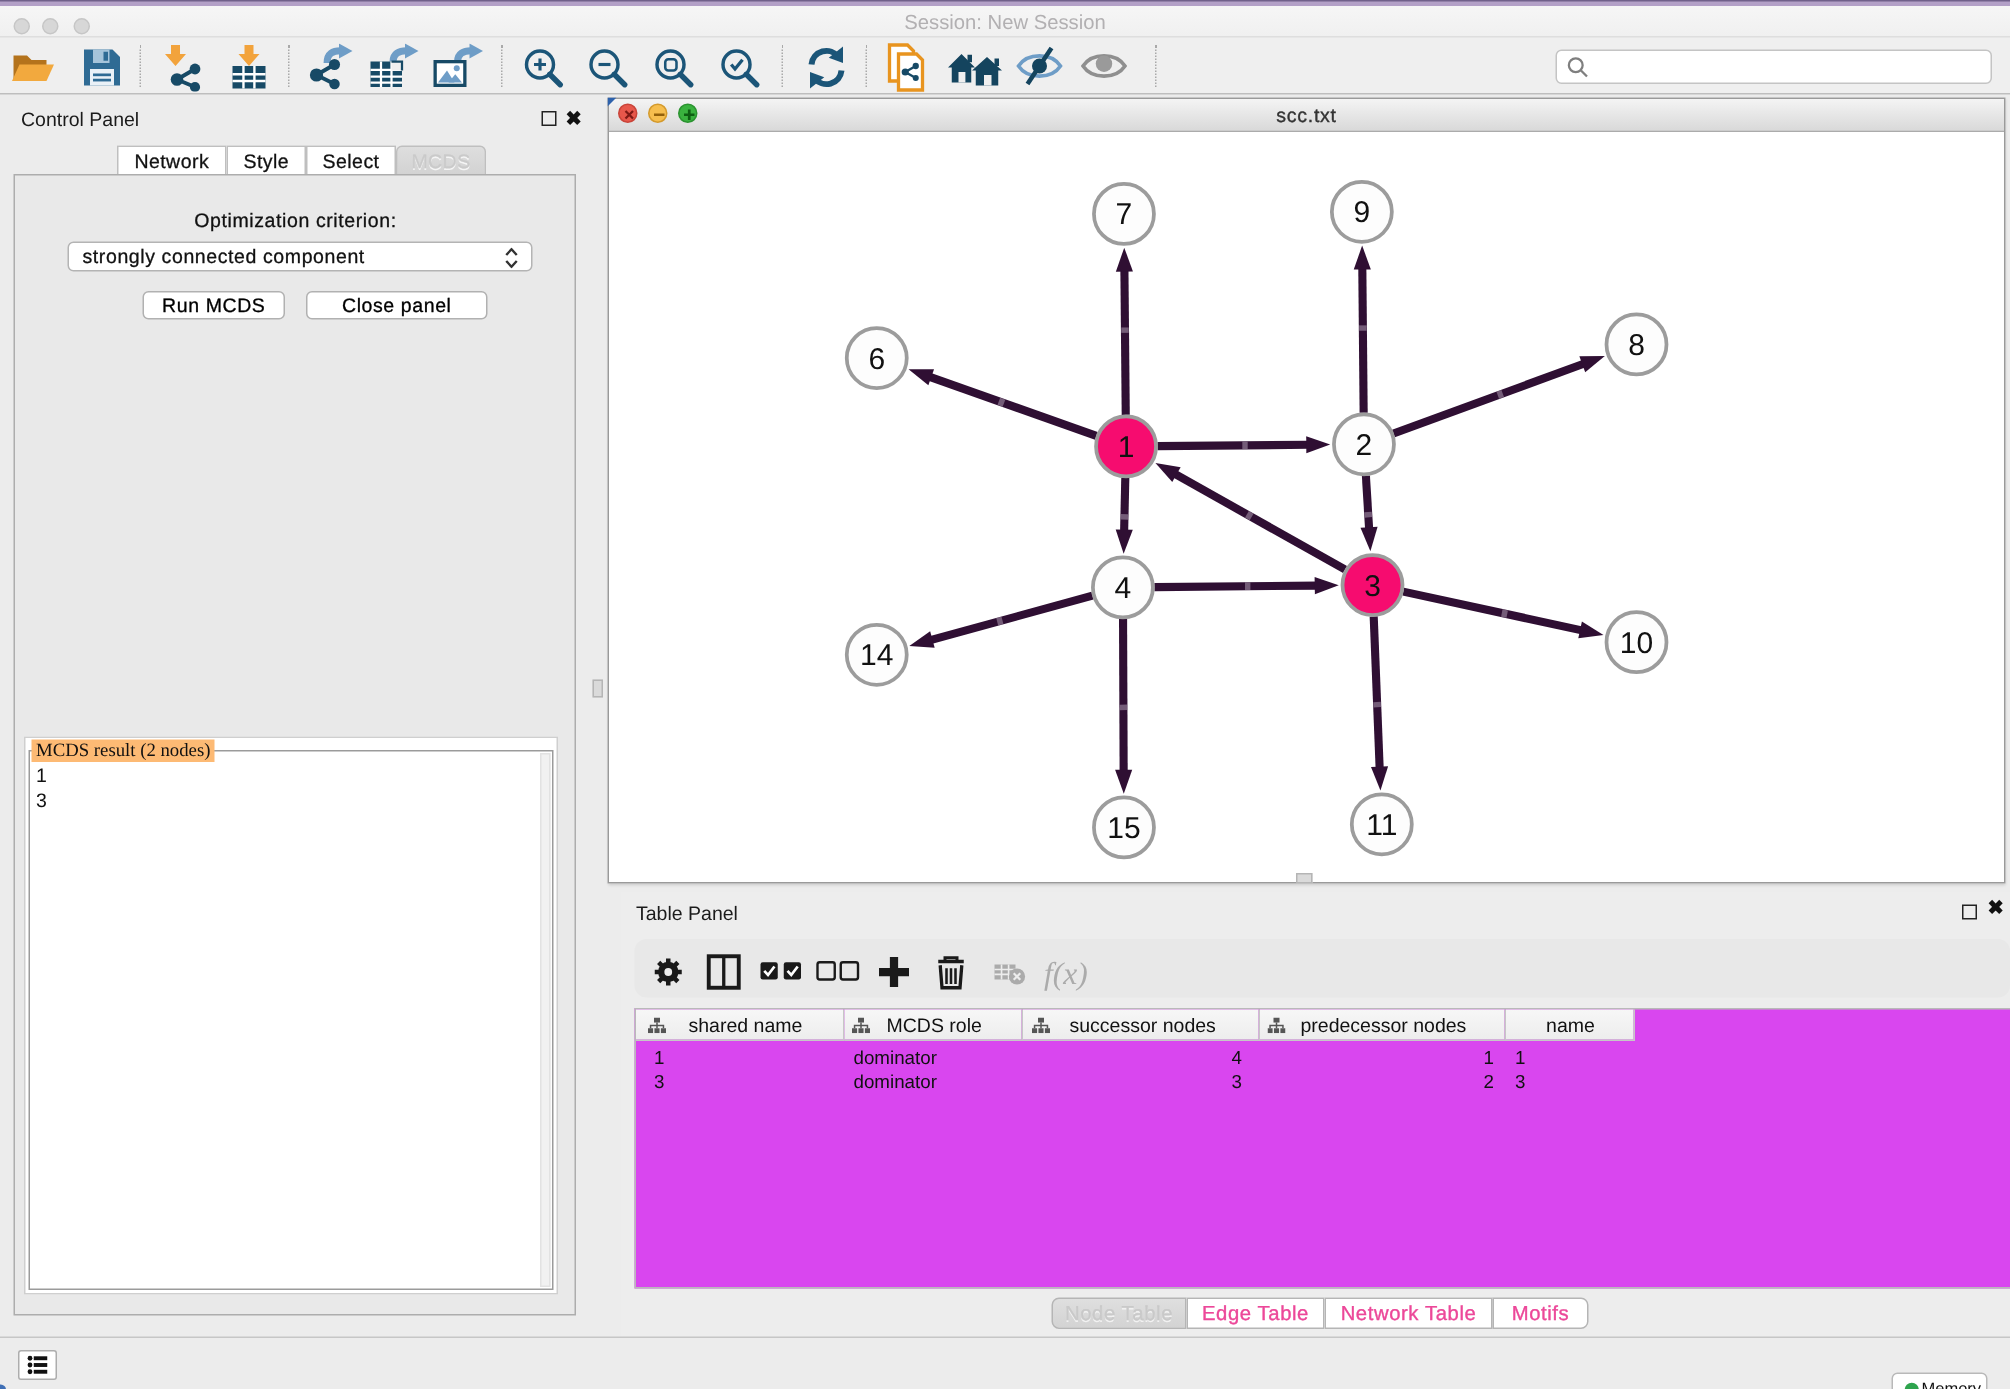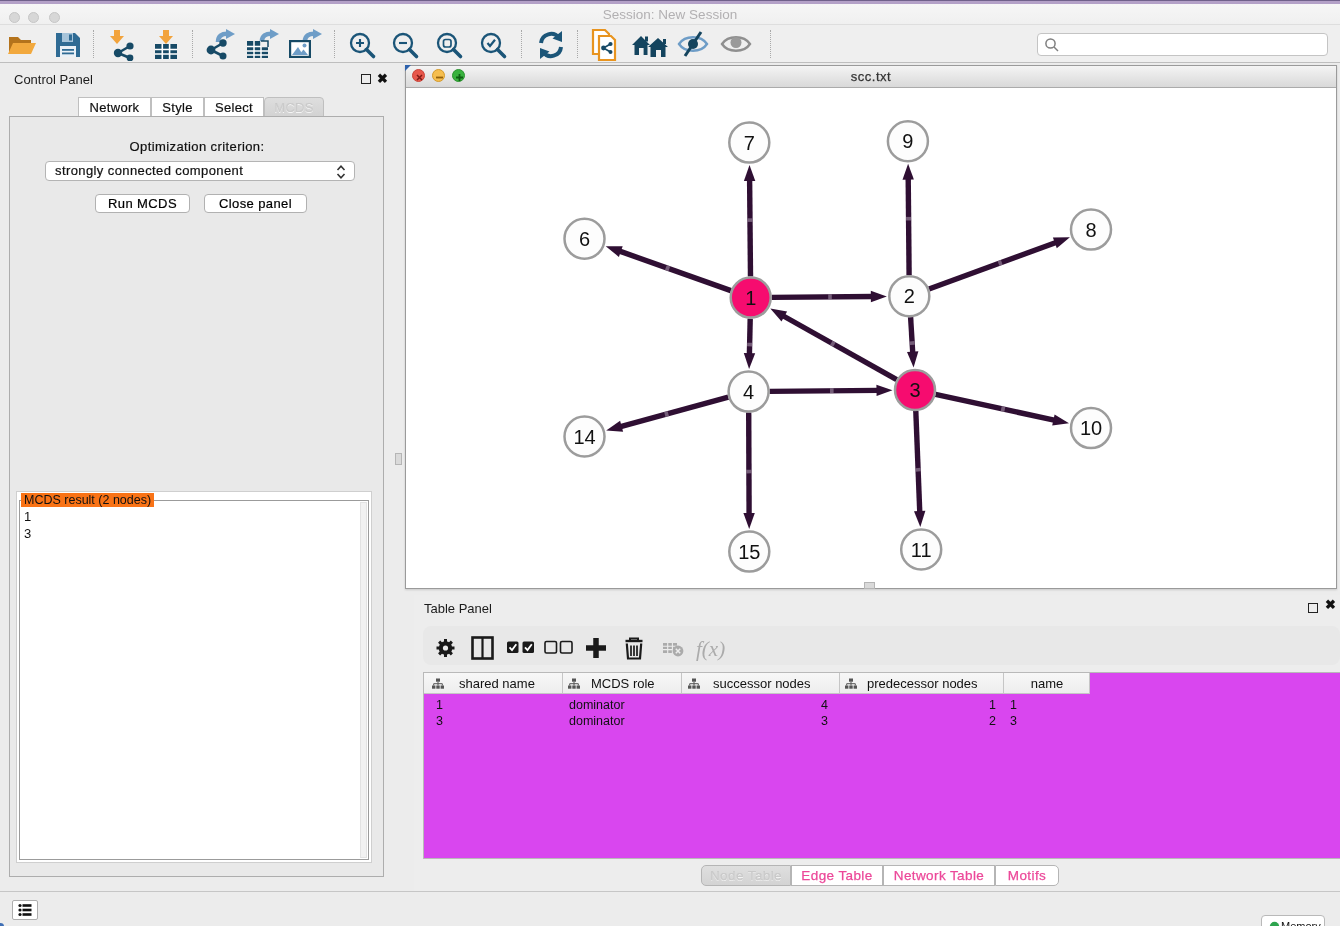--- a/index.html
+++ b/index.html
@@ -202,24 +202,24 @@
 </div>
 <div id="cp-box" class="abs">
   <div id="opt-label" class="abs">Optimization criterion:</div>
   <div id="cp-select" class="abs">strongly connected component
     <svg style="position:absolute; right:8px; top:3px;" width="10" height="14" viewBox="0 0 10 14">
       <path d="M1.5 5 L5 1.2 L8.5 5" fill="none" stroke="#333" stroke-width="1.6"></path>
       <path d="M1.5 9 L5 12.8 L8.5 9" fill="none" stroke="#333" stroke-width="1.6"></path>
     </svg>
   </div>
   <div class="btn" style="left:85px; top:77px; width:95px;">Run MCDS</div>
-  <div class="btn" style="left:194px; top:77px; width:103px;">Close panel</div>
+  <div class="btn" style="left:194px; top:77px; width:121px;">Close panel</div>
   <div class="abs" style="left:6px; top:374px; width:356px; height:372px; background:#fff; border:1px solid #CFCFCF;"></div>
   <div class="abs" style="left:9px; top:383px; width:350px; height:360px; border:1px solid #9B9B9B;"></div>
-  <div class="abs" style="left:11px; top:376px; padding:0 3px; background:#f97316; font-size:12.5px; color:#111;">MCDS result (2 nodes)</div>
+  <div class="abs" style="left:11px; top:376px; padding:0 3px; background:#fdba74; font-size:12.5px; color:#111;font-family:Liberation Serif, serif;">MCDS result (2 nodes)</div>
   <div class="abs" style="left:14px; top:391px; font-size:13px; color:#111; line-height:17px;">1<br>3</div>
   <div class="abs" style="left:350px; top:385px; width:7px; height:356px; background:#F1F1F1; border:1px solid #E2E2E2;"></div>
 </div>
 
 <div id="netwin" class="abs">
   <div id="nettitle" class="abs">
     <div class="mac" style="left:6px; background:#E7574B; border:0.5px solid #C94439;"><svg width="13" height="13" viewBox="0 0 13 13">
           <path d="M4 4 L9 9 M9 4 L4 9" stroke="#7E1915" stroke-width="1.5"></path>
         </svg></div>
     <div class="mac" style="left:26px; background:#F6BE4E; border:0.5px solid #D49A2C;"><svg width="13" height="13" viewBox="0 0 13 13">

